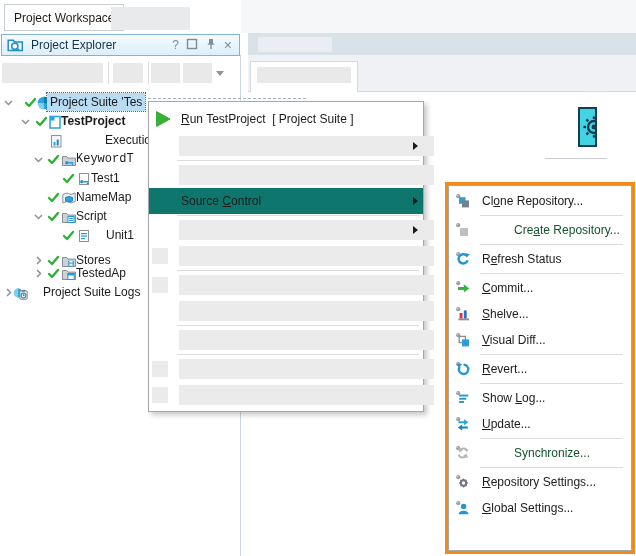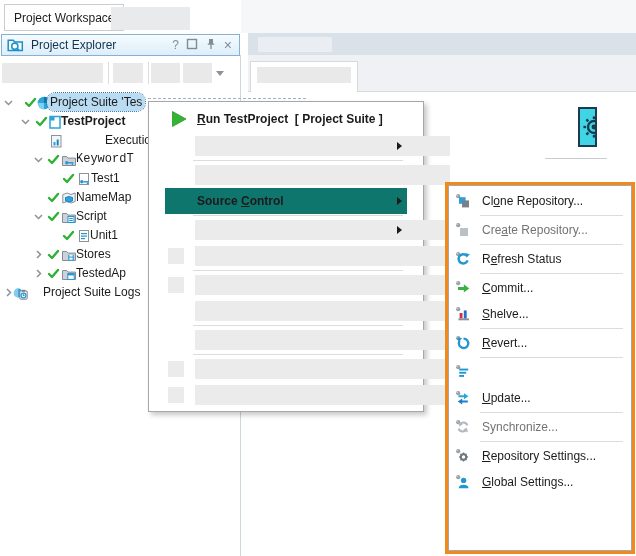--- a/index.html
+++ b/index.html
@@ -38,48 +38,48 @@
   .tb-caret{position:absolute;left:216px;top:71px;width:0;height:0;
             border-left:4px solid transparent;border-right:4px solid transparent;border-top:5px solid #8b9299;}
   .panel-vline{position:absolute;left:240px;top:55px;width:1px;height:501px;background:#ccd6dd;}
 
   
   .tree{position:absolute;left:0;top:0;width:240px;height:556px;}
   .trow{position:absolute;left:0;height:19px;width:240px;}
   .trow .abs{position:absolute;top:3px;display:flex;}
   .trow .chev{top:3px;}
   .tlabel{position:absolute;top:0;line-height:18px;padding:0 3px;white-space:pre;}
-  .tlabel.sel{background:#b9dcf3;outline:1px dotted #39719e;border-radius:8px;}
+  .tlabel.sel{background:#b9dcf3;outline:1px dotted #39719e;}
   .bold{font-weight:bold;}
   .dash-artifact{position:absolute;left:148px;top:98px;width:158px;height:0;border-top:1px dashed #9db4c6;z-index:4;}
 
   
   .ctx{position:absolute;left:148px;top:101px;width:276px;background:#fff;border:1px solid #a7a7ab;
-       box-shadow:3px 3px 5px rgba(0,0,0,.22);box-sizing:border-box;padding:3px 16px;z-index:5;font-weight:bold;}
+       box-shadow:3px 3px 5px rgba(0,0,0,.22);box-sizing:border-box;padding:3px 0;z-index:5;}
   .mi{position:relative;height:26px;}
   .mi.run{height:28px;}
   .mi .bar{position:absolute;left:30px;top:3px;width:255px;height:20px;background:#ebebeb;}
   .mi .ibox{position:absolute;left:3px;top:5px;width:16px;height:16px;background:#ebebeb;}
   .mi .arr{position:absolute;right:5px;top:9px;width:0;height:0;
            border-left:5px solid #1b1b1b;border-top:4px solid transparent;border-bottom:4px solid transparent;}
   .mi .lbl{position:absolute;left:32px;top:0;line-height:26px;white-space:pre;}
   .mi.run .lbl{line-height:28px;}
   .mi.run .play{position:absolute;left:4px;top:4px;}
   .mi.hl{background:#0f766e;}
   .msep{height:1px;background:#dcdcdc;margin:1px 4px 1px 28px;}
   .k{text-decoration:underline;}
 
   
   .sub-wrap{position:absolute;left:445px;top:182px;width:190px;height:372px;background:#f08a18;
             padding:3px;box-sizing:border-box;z-index:6;}
   .sub{width:100%;height:100%;background:#fff;border:1px solid #a7a7ab;box-sizing:border-box;padding:2px 0;}
   .smi{position:relative;height:26px;}
   .smi .sic{position:absolute;left:6px;top:5px;display:flex;}
   .smi .lbl{position:absolute;left:33px;top:0;line-height:26px;white-space:pre;}
-  .smi.dis .lbl{color:#737373;}
+  .smi.dis .lbl{color:#14532d;margin-left:32px;}
   .ssep{height:1px;background:#dcdcdc;margin:1px 8px 1px 31px;}
 </style>
 </head>
 <body>
 
 <div class="canvas">
 
   <div class="right-top"></div>
   <div class="steel-bar">
     <div class="ph"></div>
@@ -273,23 +273,23 @@
           </svg>
         </span>
         <span class="abs" style="left: 76px; top: 2px;">
           <svg width="16" height="16" viewBox="0 0 16 16">
             <rect x="3.5" y="2.5" width="9" height="11" fill="#fff" stroke="#8a929a"></rect>
             <rect x="5" y="5" width="6" height="1.2" fill="#2196d3"></rect>
             <rect x="5" y="7.5" width="6" height="1.2" fill="#2196d3"></rect>
             <rect x="5" y="10" width="4" height="1.2" fill="#2196d3"></rect>
           </svg>
         </span>
-        <span class="tlabel" style="left: 84px; padding-left: 6px;">Unit1</span>
-      </div>
-      <div class="trow" style="top: 245px; text-decoration: underline;">
+        <span class="tlabel" style="left: 100px; padding-left: 6px;">Unit1</span>
+      </div>
+      <div class="trow" style="top: 251px; text-decoration: underline;">
         <span class="abs chev" style="left: 32px;">
           <svg width="13" height="13" viewBox="0 0 13 13">
             <polyline points="5,3 8.5,6.5 5,10" fill="none" stroke="#8b9299" stroke-width="1.5"></polyline>
           </svg>
         </span>
         <span class="abs" style="left: 47px;">
           <svg width="13" height="13" viewBox="0 0 13 13">
             <path d="M2,7 L5,10 L11,3" fill="none" stroke="#2eb135" stroke-width="2.4" stroke-linecap="round" stroke-linejoin="round"></path>
           </svg>
         </span>
@@ -447,20 +447,31 @@
             <svg width="16" height="16" viewBox="0 0 16 16">
               <circle cx="3.2" cy="3.2" r="2.1" fill="#97a0a8"></circle>
               <circle cx="2.6" cy="2.6" r="0.7" fill="#cfd5da"></circle>
               <rect x="3.4" y="12.4" width="10.6" height="1.9" fill="#8a9096"></rect>
               <rect x="4.6" y="7" width="2.9" height="5.4" fill="#cf3440"></rect>
               <rect x="8.8" y="4.4" width="2.9" height="8" fill="#2a6fd0"></rect>
             </svg>
           </span>
           <span class="lbl"><span></span><span class="k">S</span><span>helve...</span></span>
         </div>
+        <div class="smi">
+          <span class="sic">
+            <svg width="16" height="16" viewBox="0 0 16 16">
+              <circle cx="3.2" cy="3.2" r="2.1" fill="#97a0a8"></circle>
+              <circle cx="2.6" cy="2.6" r="0.7" fill="#cfd5da"></circle>
+              <rect x="4.2" y="4.4" width="6.2" height="6.2" fill="#fff" stroke="#858d94" stroke-width="1.3"></rect>
+              <rect x="7" y="7.4" width="7" height="7" fill="#2d9fd8"></rect>
+            </svg>
+          </span>
+          <span class="lbl"><span></span><span class="k">V</span><span>isual Diff...</span></span>
+        </div>
         <div class="ssep"></div>
         <div class="smi">
           <span class="sic">
             <svg width="16" height="16" viewBox="0 0 16 16">
               <circle cx="3.2" cy="3.2" r="2.1" fill="#97a0a8"></circle>
               <circle cx="2.6" cy="2.6" r="0.7" fill="#cfd5da"></circle>
               <path d="M4.6,5.8 a4.7,4.7 0 1 0 3.9,-2.2" fill="none" stroke="#2196d3" stroke-width="2.3"></path>
               <polygon points="2,2.4 7.2,3 3.6,7.6" fill="#2196d3"></polygon>
             </svg>
           </span>
@@ -470,20 +481,21 @@
         <div class="smi">
           <span class="sic">
             <svg width="16" height="16" viewBox="0 0 16 16">
               <circle cx="3.2" cy="3.2" r="2.1" fill="#97a0a8"></circle>
               <circle cx="2.6" cy="2.6" r="0.7" fill="#cfd5da"></circle>
               <rect x="4.2" y="4.6" width="9" height="1.9" fill="#2196d3"></rect>
               <rect x="4.2" y="7.8" width="7" height="1.9" fill="#2196d3"></rect>
               <rect x="4.2" y="11" width="4.8" height="1.9" fill="#2196d3"></rect>
             </svg>
           </span>
+          <span class="lbl"><span>Show </span><span class="k">L</span><span>og...</span></span>
         </div>
         <div class="smi">
           <span class="sic">
             <svg width="16" height="16" viewBox="0 0 16 16">
               <circle cx="3.2" cy="3.2" r="2.1" fill="#97a0a8"></circle>
               <circle cx="2.6" cy="2.6" r="0.7" fill="#cfd5da"></circle>
               <polygon points="3.4,5.2 9,5.2 9,3.2 13.4,6.2 9,9.2 9,7.2 3.4,7.2" fill="#2aa4da"></polygon>
               <polygon points="12.8,10.6 7.2,10.6 7.2,8.6 2.8,11.6 7.2,14.6 7.2,12.6 12.8,12.6" fill="#1b7fc4"></polygon>
             </svg>
           </span>

